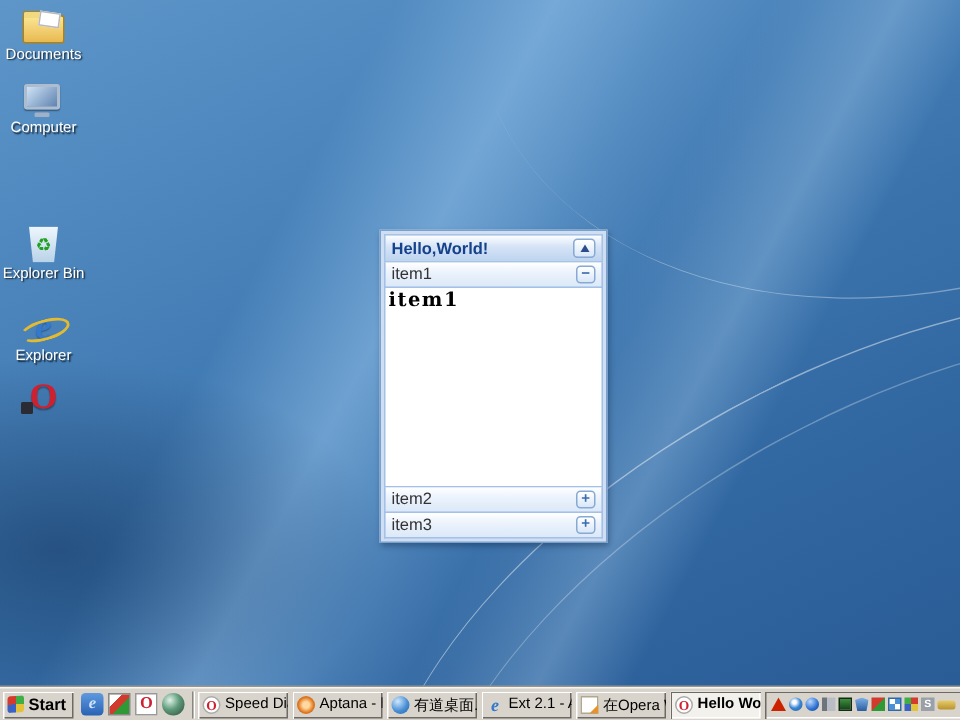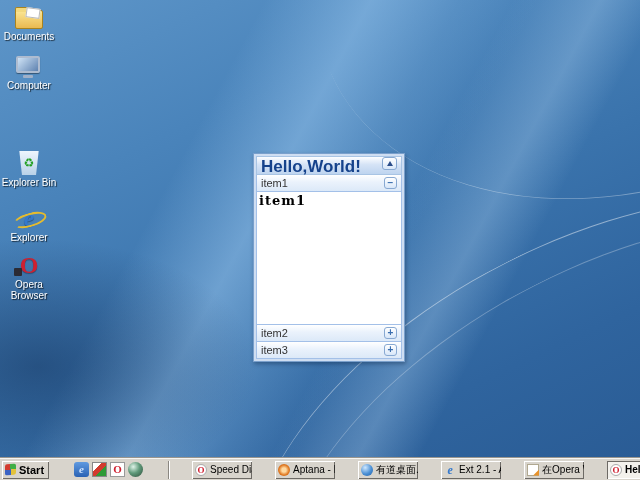--- a/index.html
+++ b/index.html
@@ -43,34 +43,34 @@
 
   .ic-opera { position:relative; width:26px; height:24px; font:bold 24px "Liberation Serif", serif; color:#cf2030; line-height:24px; text-shadow:0 1px 1px rgba(0,0,0,.35); }
   .ic-opera::before { content:""; position:absolute; left:-2px; bottom:1px; width:8px; height:8px; background:#2b2b34; border-radius:1px; }
 
   .ic-rar { position:relative; width:23px; height:17px; border:1px solid #2c2c2c; border-radius:2px;
     background:linear-gradient(#a45bb5 0 34%, #3f9150 34% 67%, #c43a3a 67% 100%); }
   .ic-rar::before { content:""; position:absolute; left:50%; top:0; width:4px; height:100%; margin-left:-2px; background:repeating-linear-gradient(#d8d8d8 0 2px, #9a9a9a 2px 3px); }
 
   
   .xwin { position:absolute; left:253px; top:153px; width:152px; background:#cfdef2; border:1px solid #7aa0cc; padding:2px; box-shadow:1px 2px 4px rgba(0,20,50,.35); }
-  .xtitle { height:19px; display:flex; align-items:flex-start; padding:0 4px; border:1px solid #a8c4e4;
-    background:linear-gradient(#fdfeff,#d5e3f6 45%,#bed4ef); color:#15428b; font-size:17px; font-weight:bold; }
+  .xtitle { height:19px; display:flex; align-items:center; padding:0 4px; border:1px solid #a8c4e4;
+    background:linear-gradient(#fdfeff,#d5e3f6 45%,#bed4ef); color:#15428b; font-size:11px; font-weight:bold; }
   .xtool { margin-left:auto; width:15px; height:13px; border:1px solid #88a9d2; border-radius:3px;
     background:linear-gradient(#ffffff,#d8e7f9); display:flex; align-items:center; justify-content:center; cursor:pointer; }
   .tri-up { width:0; height:0; border-left:3px solid transparent; border-right:3px solid transparent; border-bottom:5px solid #2a4d8a; }
   .xhdr { height:17px; display:flex; align-items:center; padding:0 4px; border:1px solid #a3c0e8; border-top:none;
     background:linear-gradient(#ffffff,#eaf2fc 45%,#dce9f8); color:#333; font-size:11px; }
   .xhdr .xtool { width:13px; height:12px; font:bold 10px "Liberation Sans", sans-serif; color:#3a6eaf; line-height:10px; }
   .xbody { height:133px; background:#fff; border:1px solid #a3c0e8; border-top:none; padding:1px 2px;
     font:bold 13px "DejaVu Serif", serif; letter-spacing:1px; color:#000; }
 
   
   .taskbar { position:absolute; left:0; top:458px; width:640px; height:22px; background:#d8d4cc;
-    border-top:1px solid #f6f5f2; box-shadow:0 -1px 0 #9a968e; display:flex; align-items:center; padding:0 2px;gap:20px; }
+    border-top:1px solid #f6f5f2; box-shadow:0 -1px 0 #9a968e; display:flex; align-items:center; padding:0 2px; }
   .raised { background:#d8d4cc; box-shadow:inset 1px 1px 0 #ffffff, inset -1px -1px 0 #6d6a65; }
   .sunken { box-shadow:inset 1px 1px 0 #6d6a65, inset -1px -1px 0 #ffffff; }
   .startbtn { display:flex; align-items:center; gap:3px; height:18px; padding:0 5px 0 3px; font-size:11px; font-weight:bold; color:#000; cursor:pointer; }
   .winflag { width:11px; height:11px; border-radius:2px; transform:skewY(-4deg);
     background:conic-gradient(#3fae46 0 25%, #e3c23a 0 50%, #3a62c4 0 75%, #d33b2e 0); }
   .qlaunch { display:flex; align-items:center; gap:3px; margin:0 3px 0 5px; }
   .qlicon { width:15px; height:15px; cursor:pointer; }
   .ql-ie { border-radius:3px; background:linear-gradient(#5f9ae0,#2a62b4); color:#cfe4ff; font:italic bold 11px "Liberation Serif", serif; text-align:center; line-height:14px; }
   .ql-media { background:linear-gradient(135deg,#ffffff 32%,#d23a2e 32% 58%,#2f9a35 58%); border:1px solid #888; }
   .ql-opera { background:#fff; border:1px solid #999; color:#cf2030; font:bold 11px "Liberation Serif", serif; text-align:center; line-height:13px; }
@@ -132,21 +132,20 @@
   <div class="dicon" style="top:204px">
     <div class="glyph">
         <div class="ic-ie">e</div>
       </div>
     <div class="lbl">Explorer</div>
   </div>
   <div class="dicon" style="top:251px">
     <div class="glyph">
         <div class="ic-opera">O</div>
       </div>
-    <div class="lbl">Opera Browser</div>
   </div>
 
   <div class="xwin">
     <div class="xtitle">
       <span>Hello,World!</span>
       <span class="xtool">
           <span class="tri-up"></span>
         </span>
     </div>
     <div class="xhdr">

